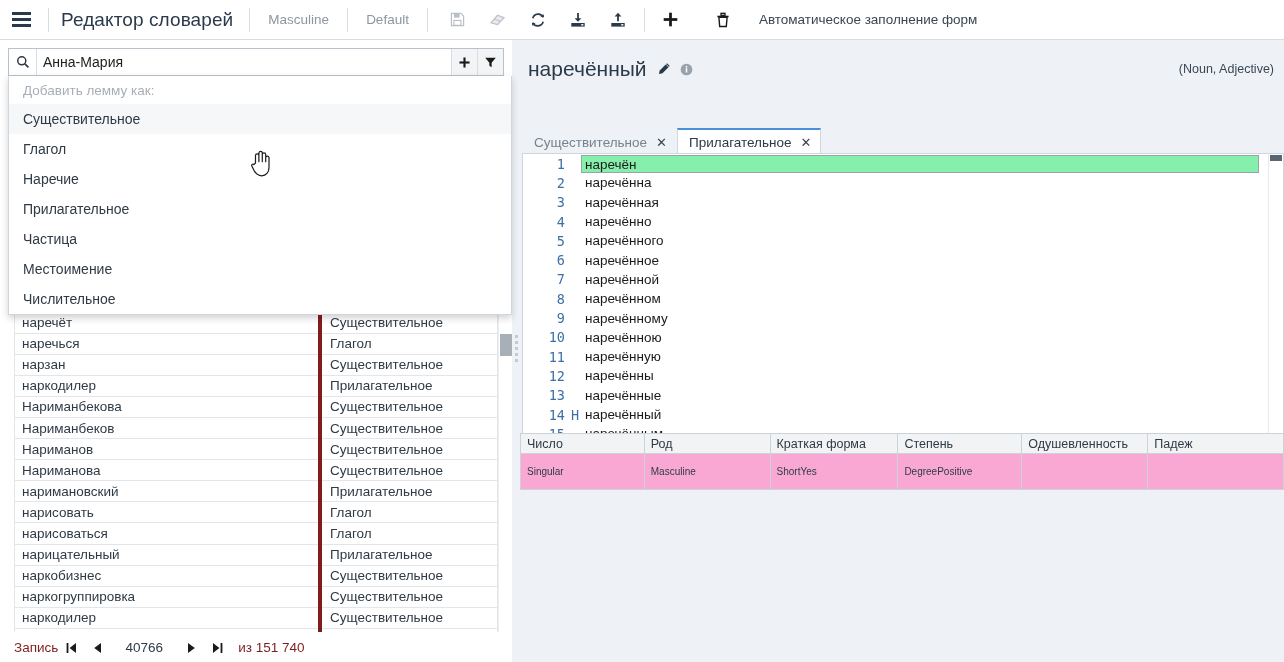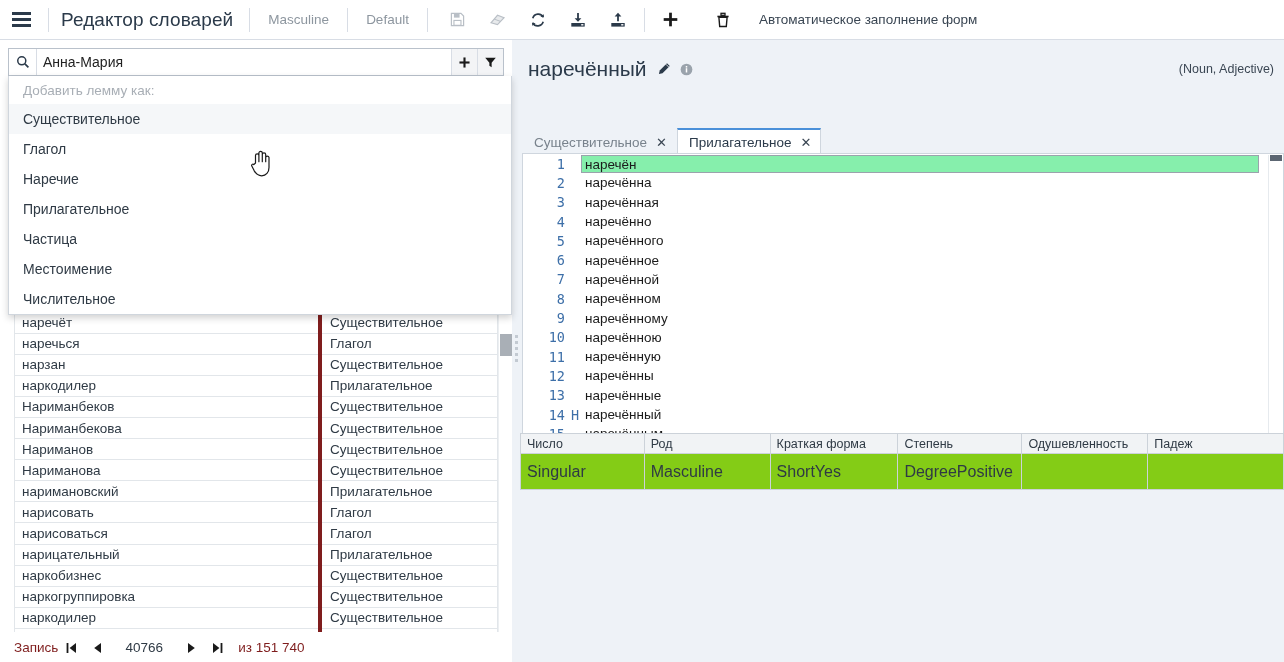--- a/index.html
+++ b/index.html
@@ -228,22 +228,22 @@
   
   #attrbox {
     position: absolute; left: 520px; top: 433px; width: 764px; height: 42px;
   }
   table.attrs { border-collapse: collapse; table-layout: fixed; }
   table.attrs th {
     height: 20px; font-size: 12.5px; font-weight: normal; color: #2f3a45;
     background: #f1f3f5; border: 1px solid #ccd2d9; text-align: left; padding: 0 6px;
   }
   table.attrs td {
-    height: 36px; font-size: 16px; color: #2f3a45;
-    background: #84cc16; border: 1px solid #ccd2d9; padding: 0 6px; white-space: nowrap;
+    height: 36px; font-size: 10px; color: #2f3a45;
+    background: #f9a8d4; border: 1px solid #ccd2d9; padding: 0 6px; white-space: nowrap;
   }
 
   .mouse-cursor { position: absolute; z-index: 60; pointer-events: none; }
 </style>
 </head>
 <body>
 
 <div id="topbar">
   <div class="hamburger">
     <i></i>
@@ -368,25 +368,25 @@
           </tr>
         <tr>
             <td class="c1">нарзан</td>
             <td class="c2">Существительное</td>
           </tr>
         <tr>
             <td class="c1">наркодилер</td>
             <td class="c2">Прилагательное</td>
           </tr>
         <tr>
+            <td class="c1">Нариманбекова</td>
+            <td class="c2">Существительное</td>
+          </tr>
+        <tr>
             <td class="c1">Нариманбеков</td>
-            <td class="c2">Существительное</td>
-          </tr>
-        <tr>
-            <td class="c1">Нариманбекова</td>
             <td class="c2">Существительное</td>
           </tr>
         <tr>
             <td class="c1">Нариманов</td>
             <td class="c2">Существительное</td>
           </tr>
         <tr>
             <td class="c1">Нариманова</td>
             <td class="c2">Существительное</td>
           </tr>

